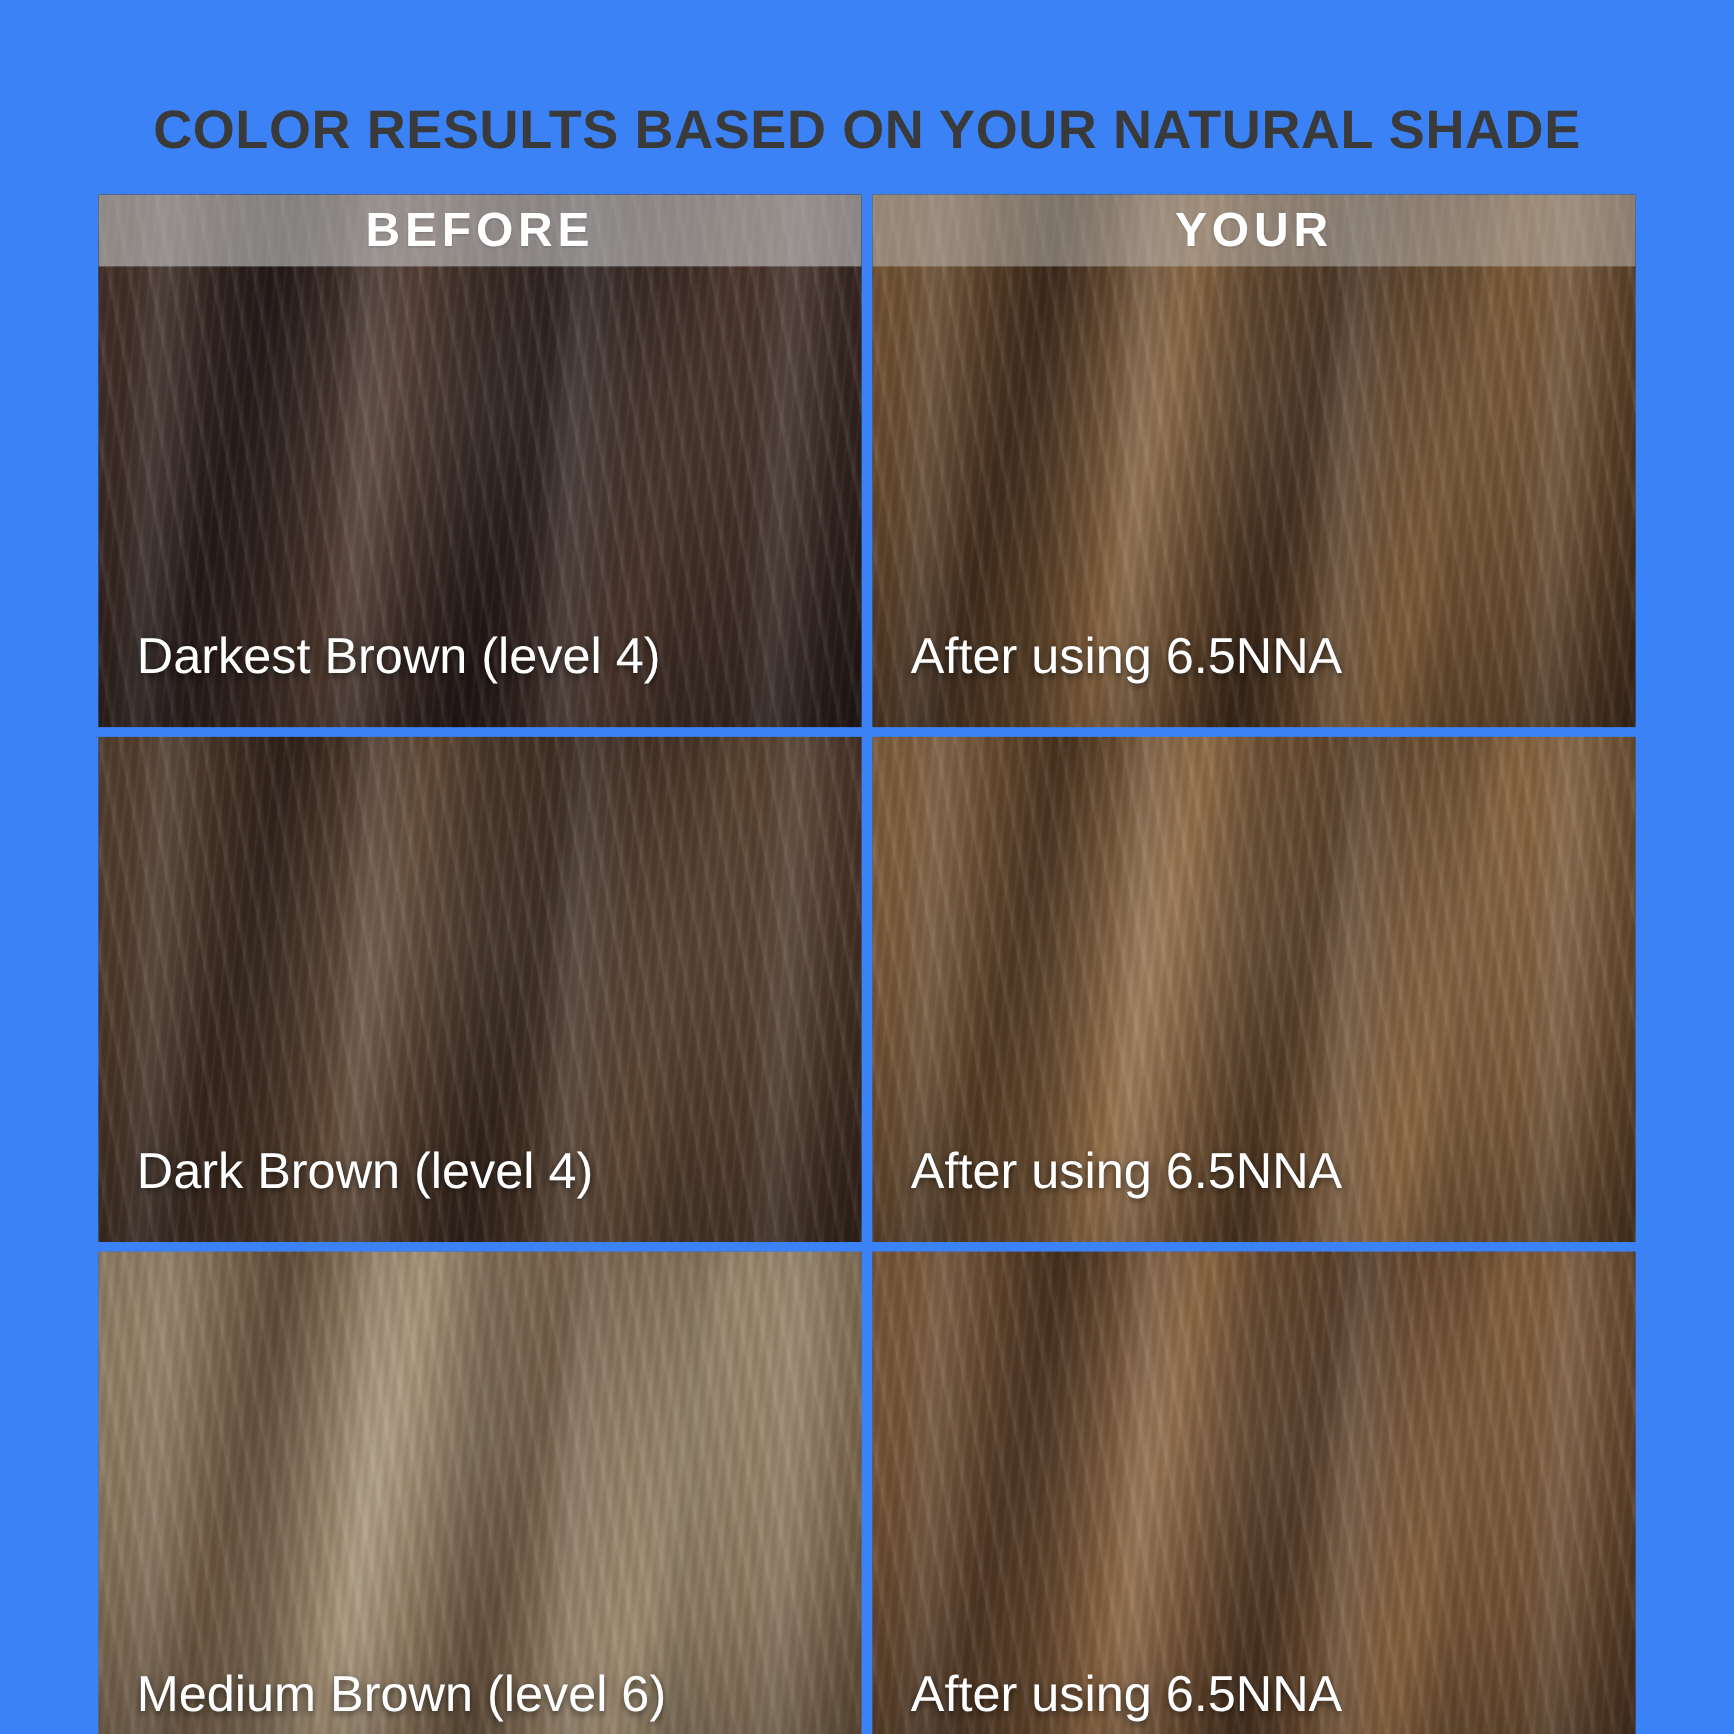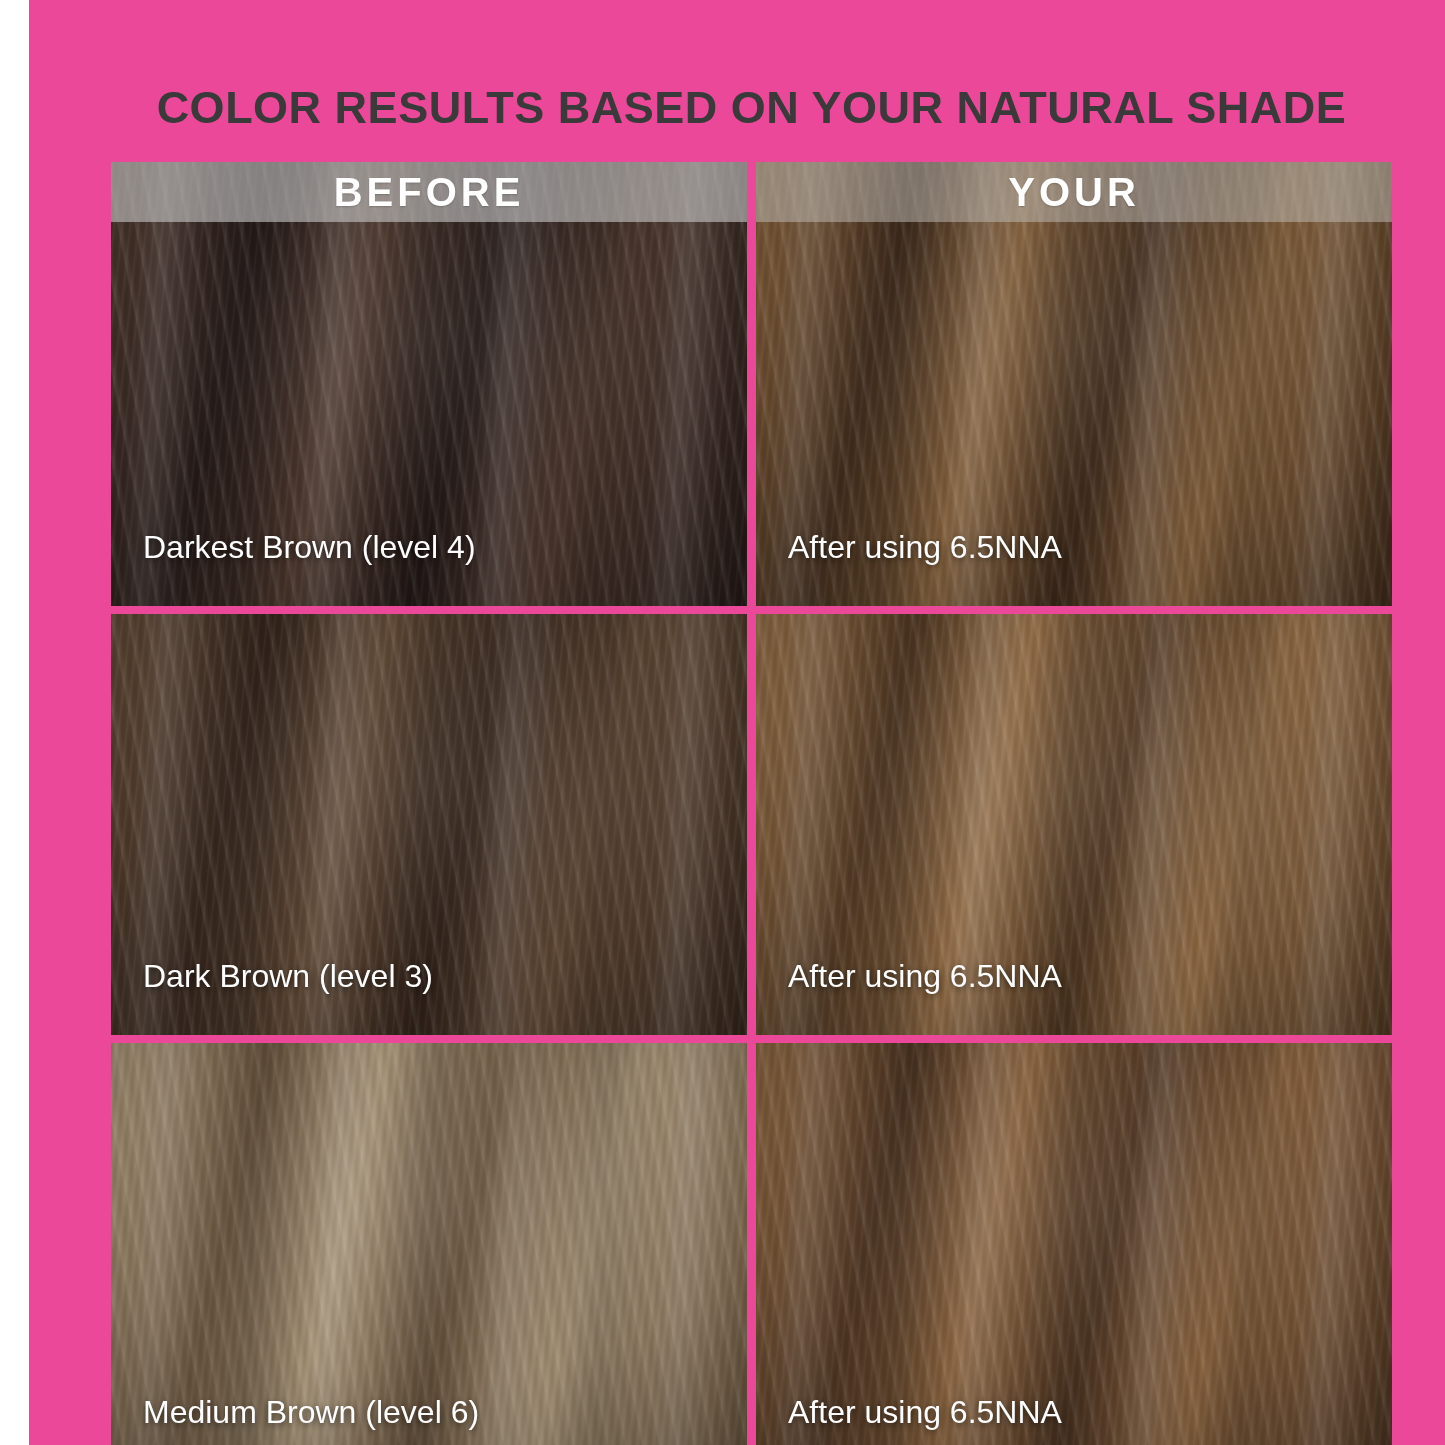--- a/index.html
+++ b/index.html
@@ -12,22 +12,21 @@
     width: 1445px;
     height: 1445px;
     overflow: hidden;
     font-family: "Liberation Sans", sans-serif;
     position: relative;
   }
 
   .page {
     position: absolute;
     inset: 0;
-    background: #ec4899;
-    margin-left: 29px;
+    background: #3b82f6;
   }
 
   
   .page-title {
     position: absolute;
     left: 0;
     top: 50px;
     width: 1445px;
     text-align: center;
     font-size: 45px;
@@ -157,21 +156,21 @@
     font-family: "Liberation Sans", sans-serif;
     text-shadow: 0 1px 2px rgba(0,0,0,0.18);
   }
 
   
   .caption {
     position: absolute;
     left: 32px;
     bottom: 34px;
     color: #ffffff;
-    font-size: 32px;
+    font-size: 42px;
     line-height: 50px;
     font-weight: normal;
     font-family: "Liberation Sans", sans-serif;
     white-space: nowrap;
     text-shadow: 0 2px 6px rgba(0,0,0,0.55);
     z-index: 5;
     text-align: center;
   }
   .cell-r3 .caption {
     bottom: 8px;
@@ -195,21 +194,21 @@
         <div class="vignette"></div>
         <div class="head-band">
           <span class="head-label">BEFORE</span>
         </div>
         <div class="caption">Darkest Brown (level 4)</div>
       </div>
 
       <div class="cell cell-r2">
         <div class="hair" id="hair-b2" style="background: linear-gradient(104deg, rgb(95, 72, 53) 0%, rgb(54, 38, 29) 22%, rgb(95, 72, 53) 38%, rgb(54, 38, 29) 55%, rgb(95, 72, 53) 72%, rgb(54, 38, 29) 100%), rgb(54, 38, 29);"></div>
         <div class="vignette"></div>
-        <div class="caption">Dark Brown (level 3)</div>
+        <div class="caption">Dark Brown (level 4)</div>
       </div>
 
       <div class="cell cell-r3">
         <div class="hair" id="hair-b3" style="background: linear-gradient(104deg, rgb(164, 145, 117) 0%, rgb(107, 86, 64) 22%, rgb(164, 145, 117) 38%, rgb(107, 86, 64) 55%, rgb(164, 145, 117) 72%, rgb(107, 86, 64) 100%), rgb(107, 86, 64);"></div>
         <div class="vignette"></div>
         <div class="caption">Medium Brown (level 6)</div>
       </div>
 
     </div>
 

